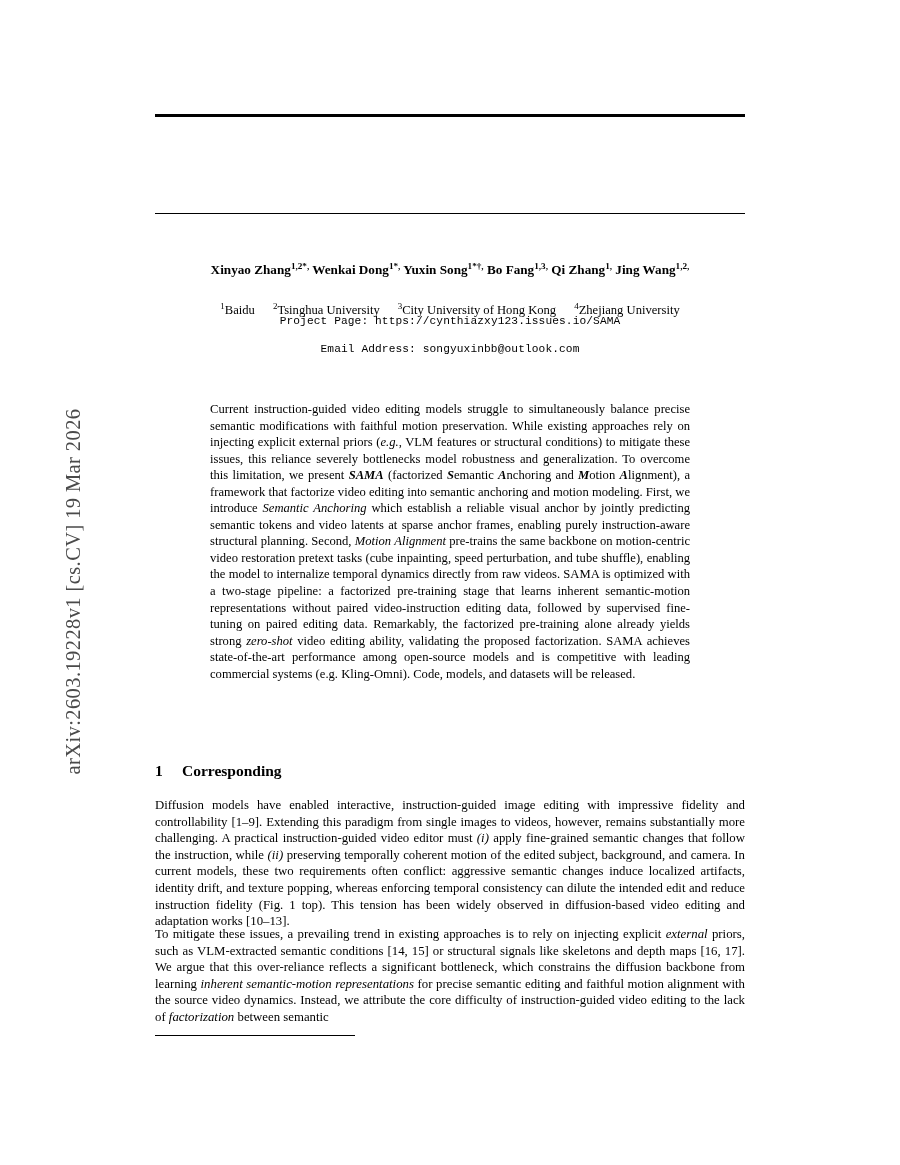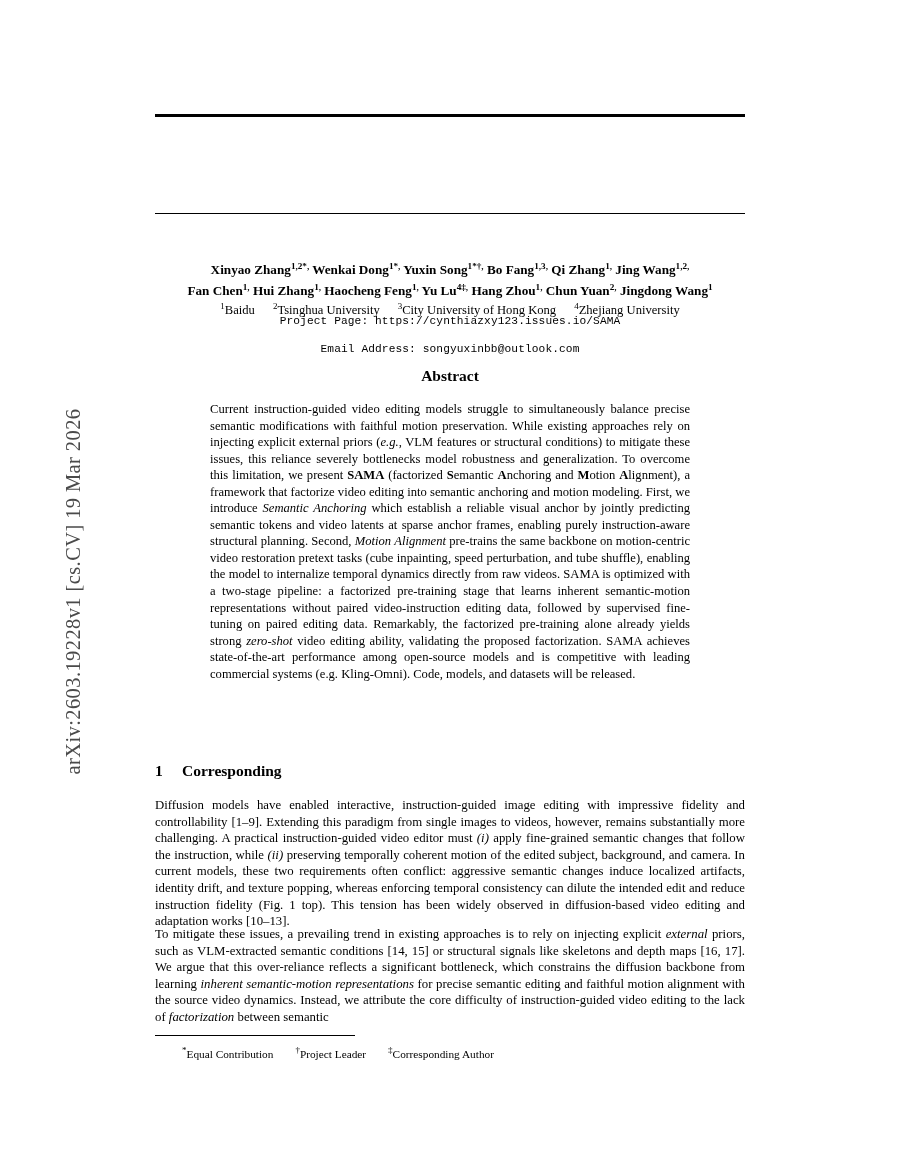--- a/index.html
+++ b/index.html
@@ -143,21 +143,21 @@
     width: 590px;
     font-size: 12.8px;
     line-height: 16.6px;
     text-align: justify;
     text-justify: inter-word;
   }
   #par1 { top: 797px; }
   #par2 { top: 926px; }
 
   .it { font-style: italic; }
-  .bf { font-weight: bold; }
+  .bf { font-weight: bold; font-style: italic; }
 
   #footnote-rule {
     position: absolute;
     left: 0;
     top: 1035px;
     width: 200px;
     height: 0.9px;
     background: #000;
   }
   #footnotes {
@@ -178,34 +178,31 @@
 
 <div id="page">
 
   <div class="rule-top"></div>
 
 
   <div class="rule-bottom"></div>
 
   <div id="authors">
     <div id="author-line-1">Xinyao Zhang<sup>1,2*,</sup> Wenkai Dong<sup>1*,</sup> Yuxin Song<sup>1*†,</sup> Bo Fang<sup>1,3,</sup> Qi Zhang<sup>1,</sup> Jing Wang<sup>1,2,</sup></div>
-    <div id="author-line-2">Fan Chen<sup>1,</sup> Hui Zhang<sup>1,</sup> Haocheng Feng<sup>1,</sup> Yu Lu<sup>4‡,</sup> Hang Zhou<sup>1,</sup> Chun Yuan<sup>2,</sup> Jingdong Wang<sup>1</sup></div>
   </div>
 
   <div id="affiliations"><span class="aff-item"><sup>1</sup>Baidu</span><span class="aff-item"><sup>2</sup>Tsinghua University</span><span class="aff-item"><sup>3</sup>City University of Hong Kong</span><span class="aff-item"><sup>4</sup>Zhejiang University</span></div>
 
   <div id="project-line">Project Page:  https://cynthiazxy123.issues.io/SAMA</div>
   <div id="email-line">Email Address:  songyuxinbb@outlook.com</div>
 
-  <div id="abstract-heading">Abstract</div>
   <div id="abstract-body"><span>Current instruction-guided video editing models struggle to simultaneously balance precise semantic modifications with faithful motion preservation. While existing approaches rely on injecting explicit external priors (</span><span class="it">e.g.</span><span>, VLM features or structural conditions) to mitigate these issues, this reliance severely bottlenecks model robustness and generalization. To overcome this limitation, we present </span><span class="bf">SAMA</span><span> (factorized </span><span class="bf">S</span><span>emantic </span><span class="bf">A</span><span>nchoring and </span><span class="bf">M</span><span>otion </span><span class="bf">A</span><span>lignment), a framework that factorize video editing into semantic anchoring and motion modeling. First, we introduce </span><span class="it">Semantic Anchoring</span><span> which establish a reliable visual anchor by jointly predicting semantic tokens and video latents at sparse anchor frames, enabling purely instruction-aware structural planning. Second, </span><span class="it">Motion Alignment</span><span> pre-trains the same backbone on motion-centric video restoration pretext tasks (cube inpainting, speed perturbation, and tube shuffle), enabling the model to internalize temporal dynamics directly from raw videos. SAMA is optimized with a two-stage pipeline: a factorized pre-training stage that learns inherent semantic-motion representations without paired video-instruction editing data, followed by supervised fine-tuning on paired editing data. Remarkably, the factorized pre-training alone already yields strong </span><span class="it">zero-shot</span><span> video editing ability, validating the proposed factorization. SAMA achieves state-of-the-art performance among open-source models and is competitive with leading commercial systems (e.g. Kling-Omni). Code, models, and datasets will be released.</span></div>
 
   <div id="sec1-heading">
     <span class="num">1</span><span>Corresponding</span>
   </div>
 
   <div class="body-par" id="par1"><span>Diffusion models have enabled interactive, instruction-guided image editing with impressive fidelity and controllability [1–9]. Extending this paradigm from single images to videos, however, remains substantially more challenging. A practical instruction-guided video editor must </span><span class="it">(i)</span><span> apply fine-grained semantic changes that follow the instruction, while </span><span class="it">(ii)</span><span> preserving temporally coherent motion of the edited subject, background, and camera. In current models, these two requirements often conflict: aggressive semantic changes induce localized artifacts, identity drift, and texture popping, whereas enforcing temporal consistency can dilute the intended edit and reduce instruction fidelity (Fig. 1 top). This tension has been widely observed in diffusion-based video editing and adaptation works [10–13].</span></div>
   <div class="body-par" id="par2"><span>To mitigate these issues, a prevailing trend in existing approaches is to rely on injecting explicit </span><span class="it">external</span><span> priors, such as VLM-extracted semantic conditions [14, 15] or structural signals like skeletons and depth maps [16, 17]. We argue that this over-reliance reflects a significant bottleneck, which constrains the diffusion backbone from learning </span><span class="it">inherent semantic-motion representations</span><span> for precise semantic editing and faithful motion alignment with the source video dynamics. Instead, we attribute the core difficulty of instruction-guided video editing to the lack of </span><span class="it">factorization</span><span> between semantic</span></div>
 
   <div id="footnote-rule"></div>
-  <div id="footnotes"><span class="fn"><sup>*</sup>Equal Contribution</span><span class="fn"><sup>†</sup>Project Leader</span><span class="fn"><sup>‡</sup>Corresponding Author</span></div>
 
 </div>
 
 </body></html>

